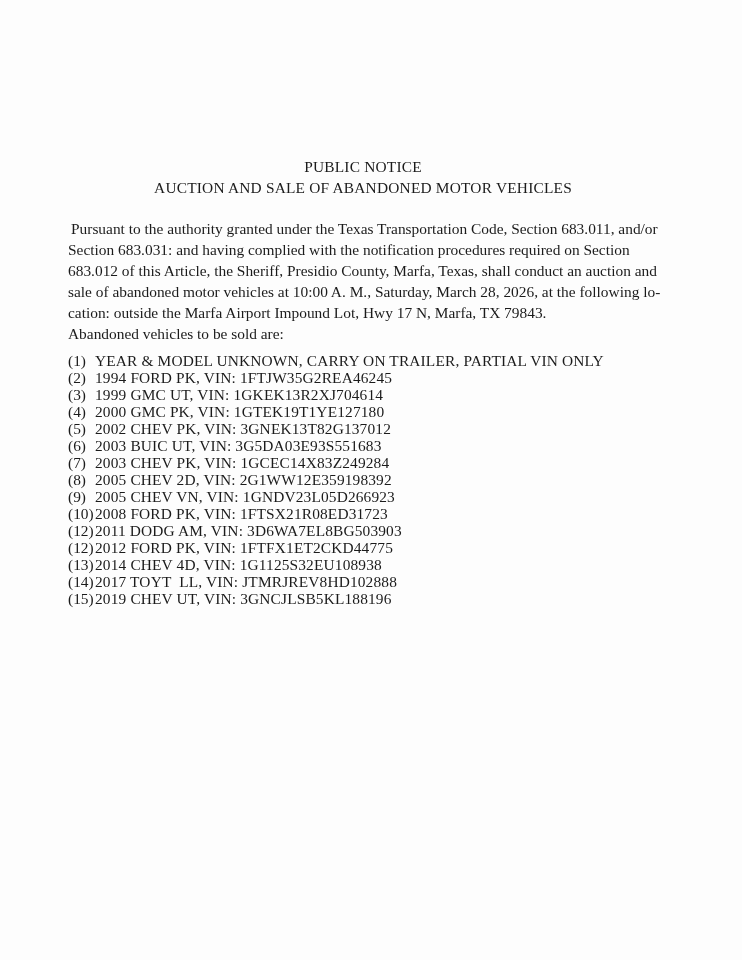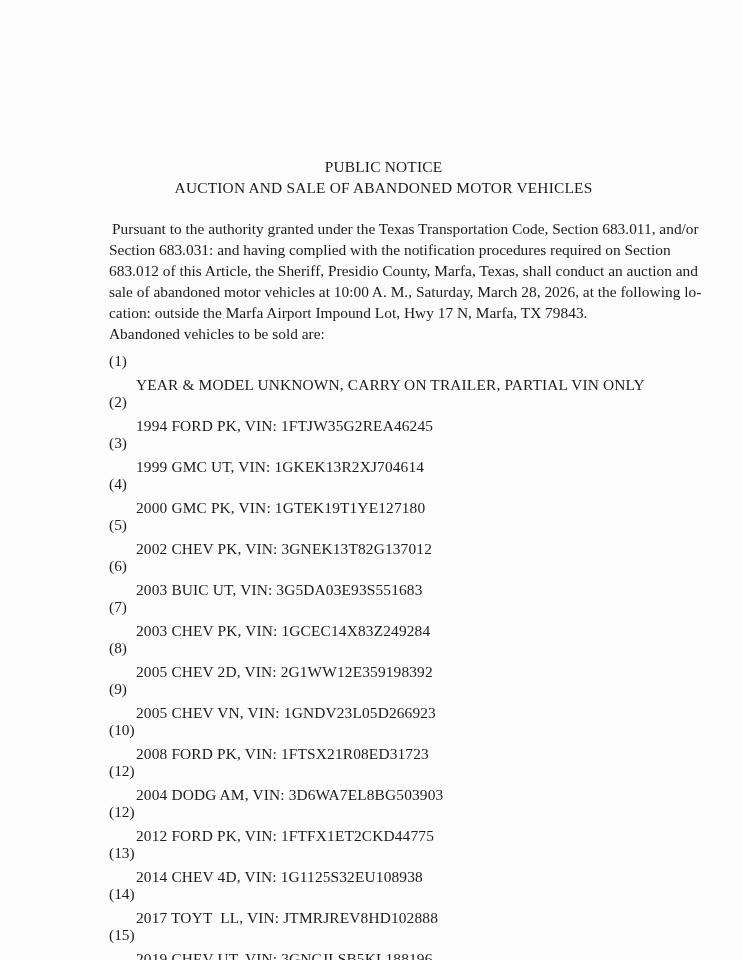--- a/index.html
+++ b/index.html
@@ -11,21 +11,21 @@
     height: 960px;
     background: #fdfdfd;
     overflow: hidden;
     font-family: "Liberation Serif", "DejaVu Serif", serif;
     color: #1b1b1b;
   }
   .page {
     box-sizing: border-box;
     width: 742px;
     height: 960px;
-    padding: 156px 84px 0 109px;
+    padding: 156px 84px 0 68px;
     background: #fdfdfd;
   }
   .title-block {
     text-align: center;
     font-size: 15.4px;
     line-height: 21px;
   }
   .title-line {
     letter-spacing: 0.2px;
   }
@@ -52,21 +52,20 @@
   .vehicle-row {
     display: flex;
     white-space: pre;
   }
   .vehicle-row .num {
     flex: 0 0 27px;
   }
   .vehicle-row .desc {
     flex: 1 1 auto;
     letter-spacing: 0.15px;
-    margin-top: 24px;
   }
   .signature-block {
     margin-top: 38px;
     font-size: 15.4px;
     line-height: 19px;
   }
 </style>
 </head>
 <body>
 
@@ -123,21 +122,21 @@
       <div class="vehicle-row">
       <span class="num">(9)</span>
       <span class="desc">2005 CHEV VN, VIN: 1GNDV23L05D266923</span>
     </div>
       <div class="vehicle-row">
       <span class="num">(10)</span>
       <span class="desc">2008 FORD PK, VIN: 1FTSX21R08ED31723</span>
     </div>
       <div class="vehicle-row">
       <span class="num">(12)</span>
-      <span class="desc">2004 DODG AM, VIN: 3D6WA7EL8BG503903</span>
+      <span class="desc">2011 DODG AM, VIN: 3D6WA7EL8BG503903</span>
     </div>
       <div class="vehicle-row">
       <span class="num">(12)</span>
       <span class="desc">2012 FORD PK, VIN: 1FTFX1ET2CKD44775</span>
     </div>
       <div class="vehicle-row">
       <span class="num">(13)</span>
       <span class="desc">2014 CHEV 4D, VIN: 1G1125S32EU108938</span>
     </div>
       <div class="vehicle-row">

